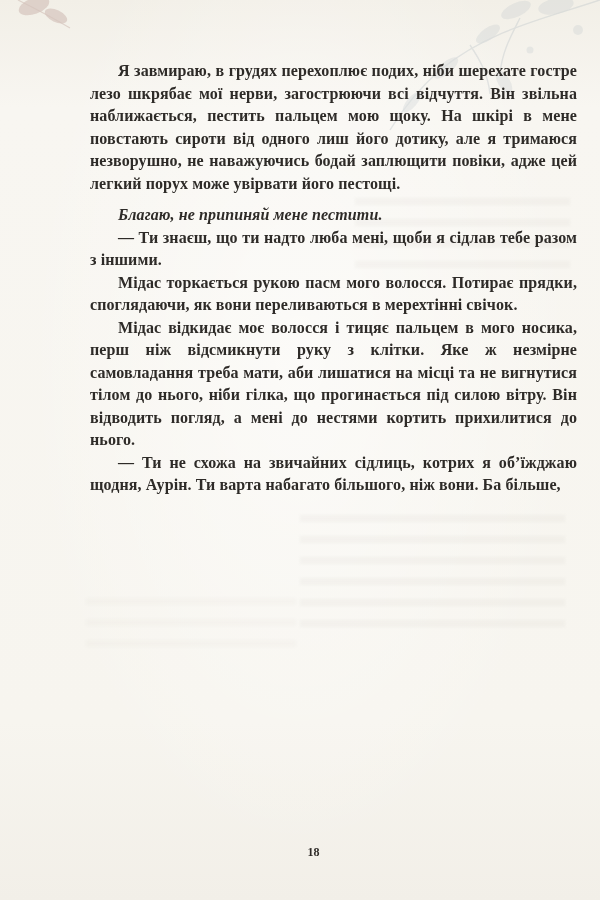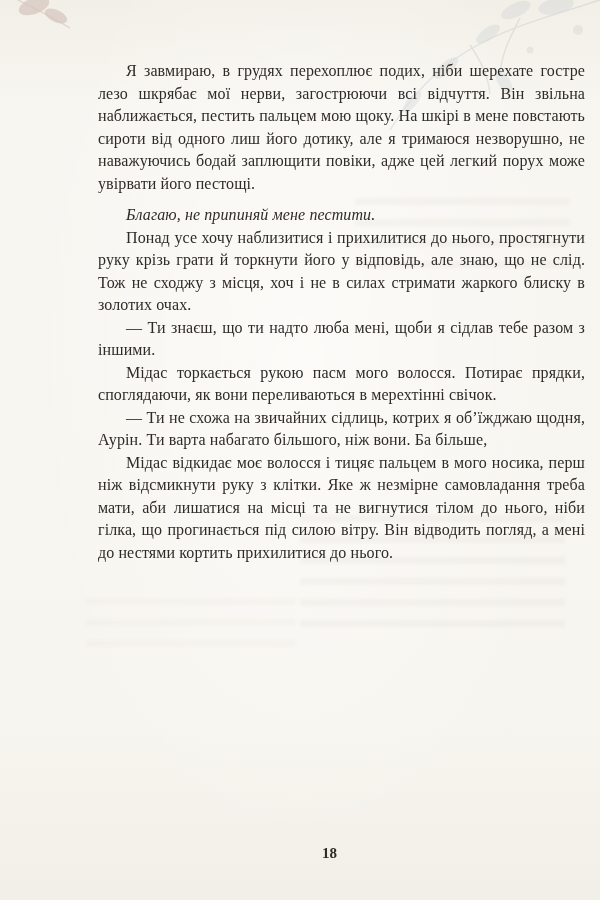--- a/index.html
+++ b/index.html
@@ -53,43 +53,44 @@
       rgba(133,122,110,0.0) 7px,
       rgba(133,122,110,0.0) 21px
     );
   }
   .ghost-1 { left: 355px; top: 198px; width: 215px; height: 72px; }
   .ghost-2 { left: 300px; top: 515px; width: 265px; height: 120px; }
   .ghost-3 { left: 86px;  top: 598px; width: 210px; height: 58px; opacity: 0.35; }
 
   .text-block {
     position: absolute;
-    left: 98px;
+    left: 90px;
     top: 60px;
     width: 487px;
     font-size: 16px;
     line-height: 22.5px;
     text-align: justify;
     letter-spacing: 0.1px;
+    font-weight: bold;
   }
   .text-block p {
     margin: 0;
     text-indent: 28px;
   }
   .text-block p.italic {
     font-style: italic;
     margin-top: 9px;
   }
   .page-number {
     position: absolute;
-    left: 86px;
+    left: 70px;
     top: 845px;
     width: 487px;
     text-align: center;
-    font-size: 15px;
+    font-size: 12px;
     font-weight: bold;
     color: #2e2b28;
   }
 </style>
 </head>
 <body>
 
 <div class="page">
 
   <svg class="deco-branch" viewBox="0 0 280 150" aria-hidden="true">
@@ -118,22 +119,21 @@
     <path d="M4 6 C 20 14, 36 22, 56 34" fill="none" stroke="#b29089" stroke-width="1.2" opacity="0.7"></path>
   </svg>
 
   <div class="ghost ghost-1"></div>
   <div class="ghost ghost-2"></div>
   <div class="ghost ghost-3"></div>
 
   <div class="text-block">
     <p>Я завмираю, в грудях перехоплює подих, ніби шерехате гостре лезо шкрябає мої нерви, загострюючи всі відчуття. Він звільна наближається, пестить пальцем мою щоку. На шкірі в мене повстають сироти від одного лиш його дотику, але я тримаюся незворушно, не наважуючись бодай заплющити повіки, адже цей легкий порух може увірвати його пестощі.</p>
     <p class="italic">Благаю, не припиняй мене пестити.</p>
-    <p>Понад усе хочу наблизитися і прихилитися до нього, простягнути руку крізь грати й торкнути його у відповідь, але знаю, що не слід. Тож не сходжу з місця, хоч і не в силах стримати жаркого блиску в золотих очах.</p>
     <p>— Ти знаєш, що ти надто люба мені, щоби я сідлав тебе разом з іншими.</p>
     <p>Мідас торкається рукою пасм мого волосся. Потирає прядки, споглядаючи, як вони переливаються в мерехтінні свічок.</p>
+    <p>Мідас відкидає моє волосся і тицяє пальцем в мого носика, перш ніж відсмикнути руку з клітки. Яке ж незмірне самовладання треба мати, аби лишатися на місці та не вигнутися тілом до нього, ніби гілка, що прогинається під силою вітру. Він відводить погляд, а мені до нестями кортить прихилитися до нього.</p>
     <p>— Ти не схожа на звичайних сідлиць, котрих я обʼїжджаю щодня, Аурін. Ти варта набагато більшого, ніж вони. Ба більше,</p>
-    <p>Мідас відкидає моє волосся і тицяє пальцем в мого носика, перш ніж відсмикнути руку з клітки. Яке ж незмірне самовладання треба мати, аби лишатися на місці та не вигнутися тілом до нього, ніби гілка, що прогинається під силою вітру. Він відводить погляд, а мені до нестями кортить прихилитися до нього.</p>
   </div>
 
   <div class="page-number">18</div>
 
 </div>
 
 </body></html>

